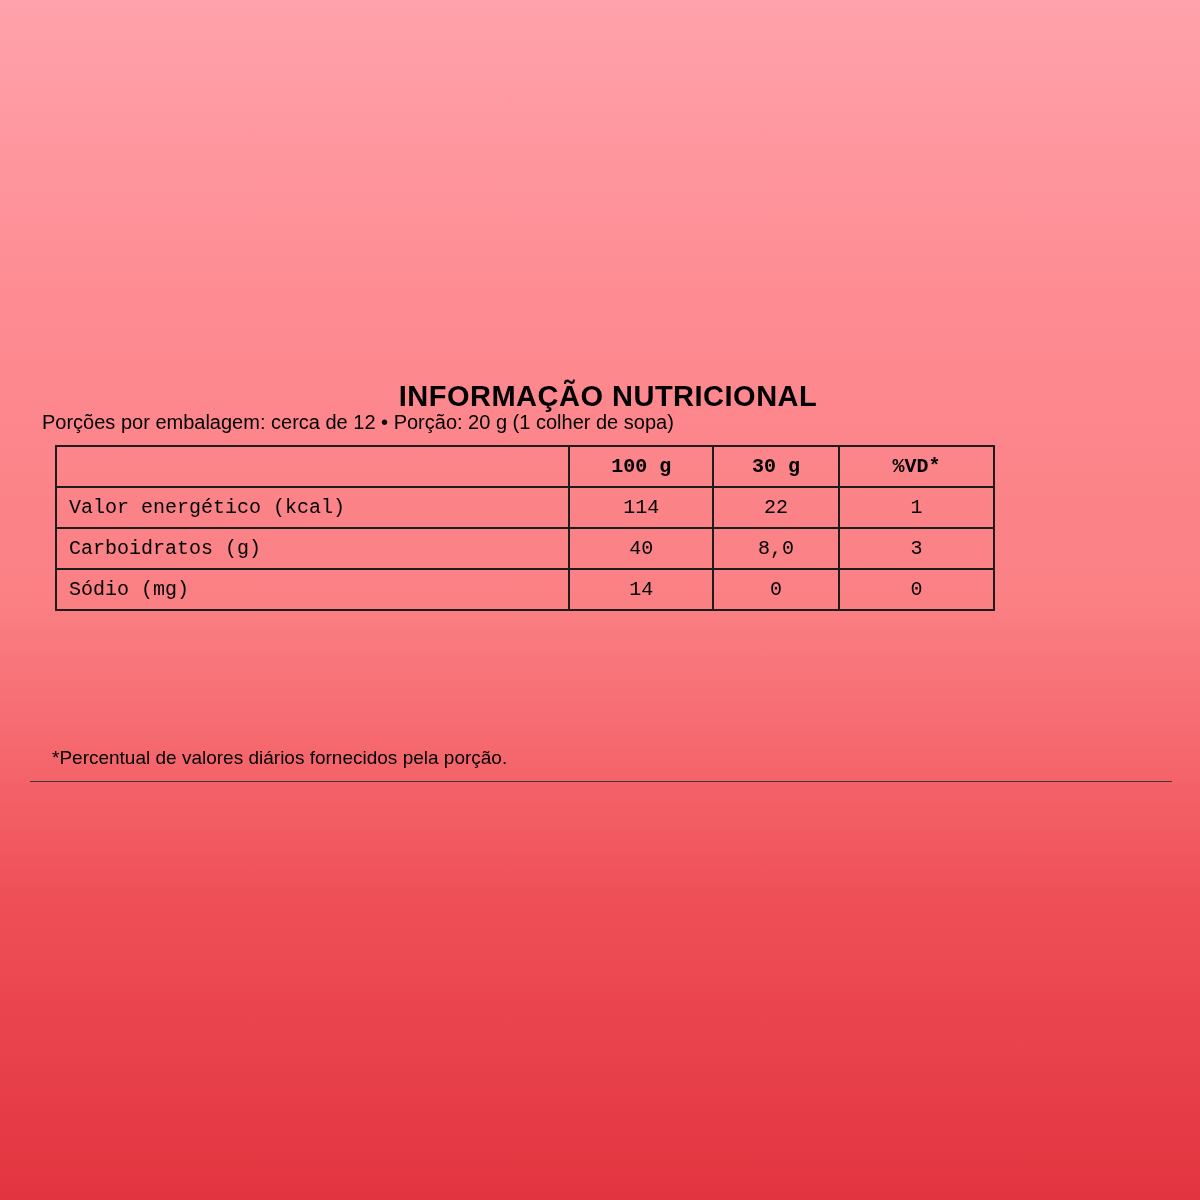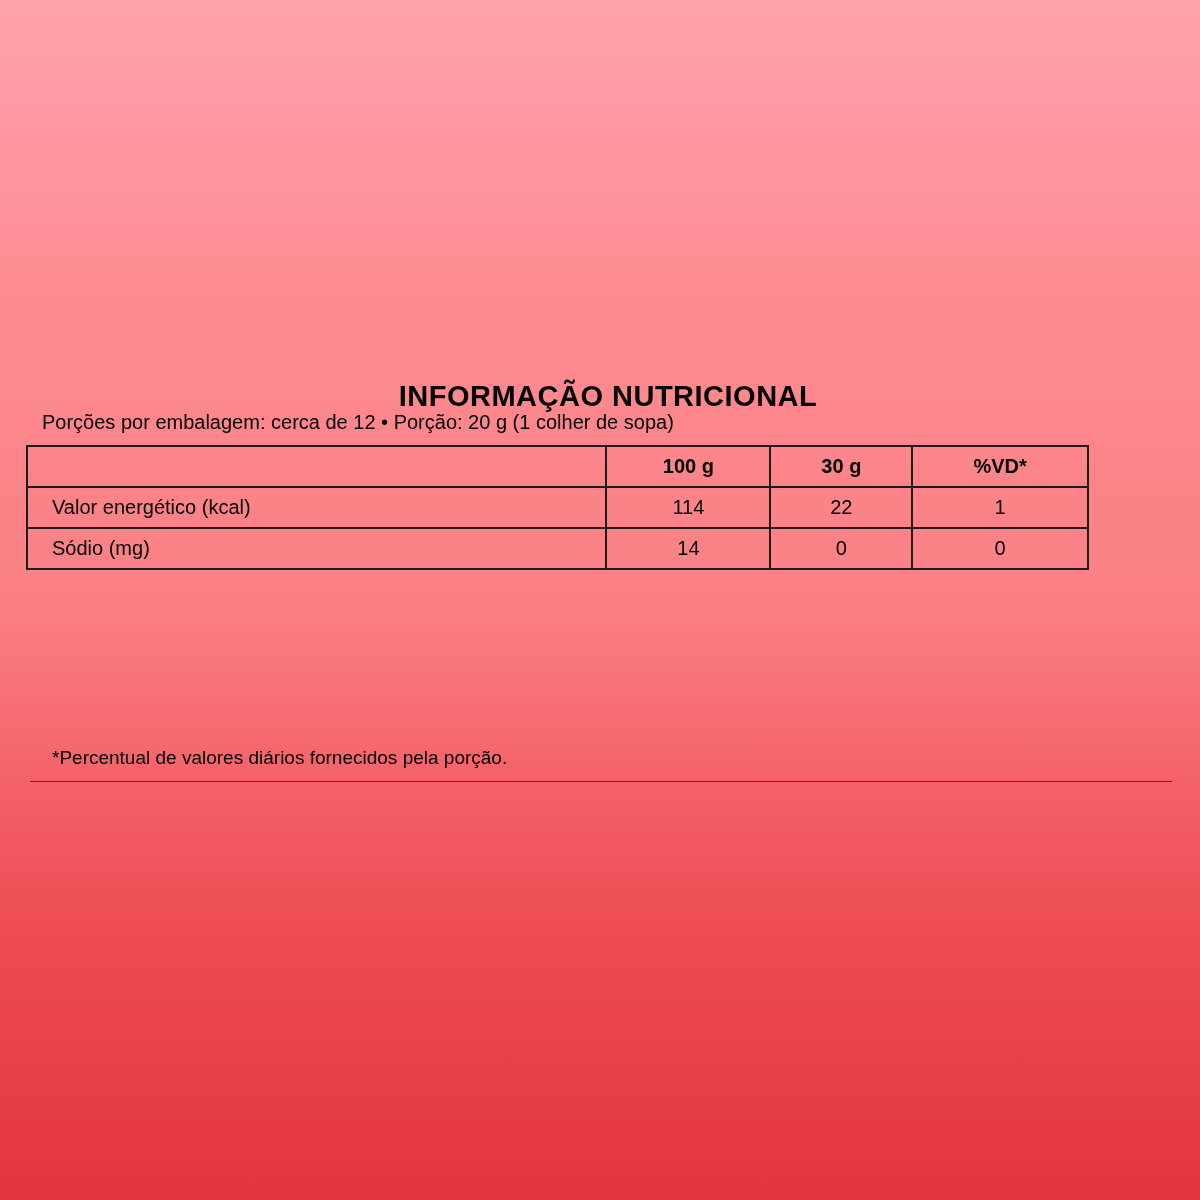--- a/index.html
+++ b/index.html
@@ -23,33 +23,34 @@
   .title{
     position:absolute;top:372px;left:0;width:1200px;
     margin:8px;text-align:center;
     font-size:29px;font-weight:bold;letter-spacing:0.5px;
   }
   .servings{
     position:absolute;top:411px;left:42px;
     font-size:20px;white-space:nowrap;
   }
   table.nutrition{
-    position:absolute;top:445px;left:26px;
-    width:1063px;border-collapse:collapse;
+    position:absolute;top:445px;left:55px;
+    width:940px;border-collapse:collapse;
     font-size:20px;
+    font-family:Liberation Mono, monospace;
   }
   table.nutrition th, table.nutrition td{
     border:2px solid var(--border);
     height:41px;padding:0;
     text-align:center;vertical-align:middle;
     font-weight:normal;
   }
   table.nutrition thead th{font-weight:bold;}
   table.nutrition .label-col{
-    text-align:left;padding-left:24px;
+    text-align:left;padding-left:12px;
   }
   .footnote{
     position:absolute;top:747px;left:52px;
     font-size:19px;white-space:nowrap;
   }
   .rule{
     position:absolute;top:781px;left:30px;
     width:1142px;height:0;
     border-top:1px solid var(--rule);
   }
@@ -79,20 +80,26 @@
       </tr>
     </thead>
     <tbody>
       <tr>
         <td class="label-col">Valor energético (kcal)</td>
         <td>114</td>
         <td>22</td>
         <td>1</td>
       </tr>
       <tr>
+        <td class="label-col">Carboidratos (g)</td>
+        <td>40</td>
+        <td>8,0</td>
+        <td>3</td>
+      </tr>
+      <tr>
         <td class="label-col">Sódio (mg)</td>
         <td>14</td>
         <td>0</td>
         <td>0</td>
       </tr>
     </tbody>
   </table>
 
   <div class="footnote">*Percentual de valores diários fornecidos pela porção.</div>
 

